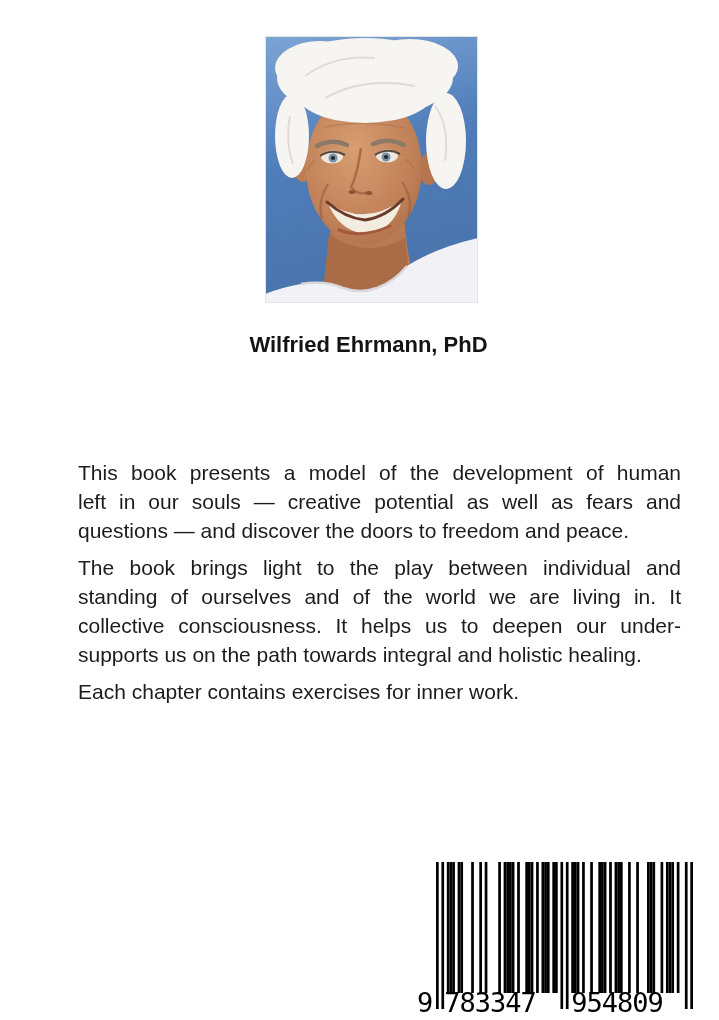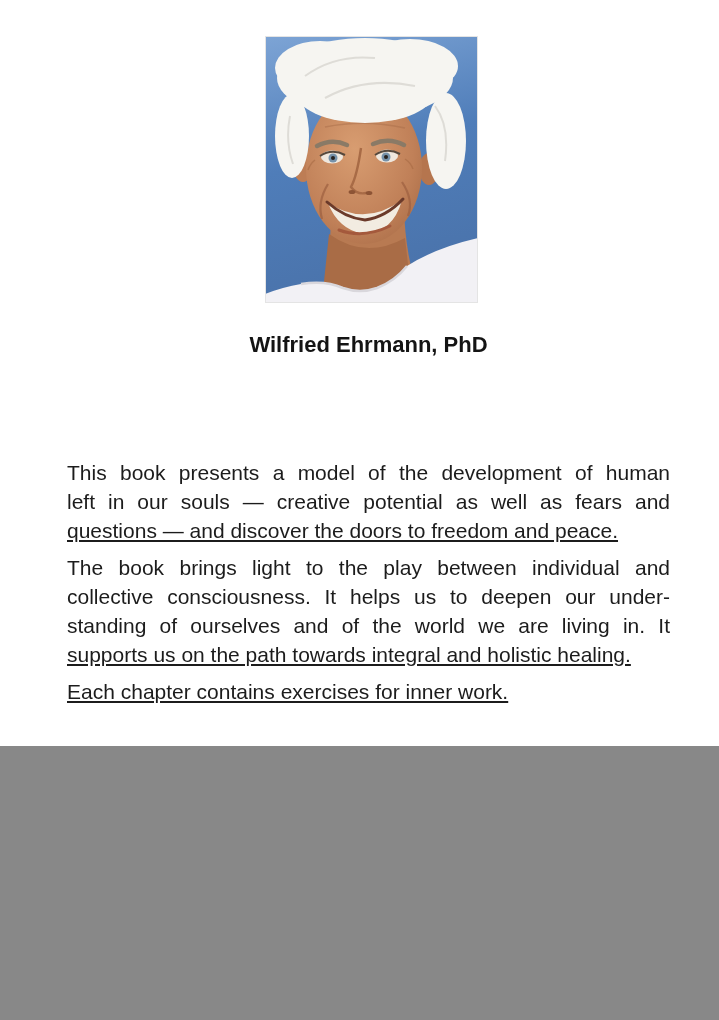--- a/index.html
+++ b/index.html
@@ -1,19 +1,19 @@
 <!DOCTYPE html>
 <html><head>
 <meta charset="utf-8">
 <style>
   html,body{margin:0;padding:0;}
   body{background:#888;font-family:"Liberation Sans",sans-serif;}
   .page{
     position:relative;
-    width:719px;height:746px;
+    width:719px;height:1020px;
     margin:0 auto;
     background:#ffffff;
     overflow:hidden;
     color:#1b1b1b;
   }
   
   .photo{
     position:absolute;left:265px;top:36px;
     width:213px;height:267px;
   }
@@ -24,29 +24,29 @@
     text-align:center;
   }
   .author-name{
     font-size:22px;line-height:28px;font-weight:700;color:#141414;
   }
   .author-subtitle{
     font-size:22px;line-height:28px;margin-top:8px;color:#1b1b1b;
   }
   
   .body-text{
-    position:absolute;left:67px;top:458px;width:603px;
+    position:absolute;left:78px;top:458px;width:603px;
     font-size:21px;color:#1c1c1c;
   }
   .paragraph{margin:0 0 8px 0;}
   .line{
     height:29px;line-height:29px;
     text-align:justify;text-align-last:justify;
   }
-  .line.last{text-align:left;text-align-last:left;text-decoration:underline;}
+  .line.last{text-align:left;text-align-last:left;}
   
   .barcode{
     position:absolute;left:436px;top:862px;
     width:257px;height:151px;
   }
   .barcode svg{display:block;position:absolute;left:0;top:0;}
   .barcode-digit{
     position:absolute;bottom:-3px;
     font-family:"DejaVu Sans Mono",monospace;
     font-size:27px;line-height:27px;letter-spacing:-1px;
@@ -141,22 +141,22 @@
   </div>
 
   <div class="body-text">
       <div class="paragraph">
         <div class="line">This book presents a model of the development of human</div>
         <div class="line">left in our souls — creative potential as well as fears and</div>
         <div class="line last">questions — and discover the doors to freedom and peace.</div>
       </div>
       <div class="paragraph">
         <div class="line">The book brings light to the play between individual and</div>
+        <div class="line">standing of ourselves and of the world we are living in. It</div>
         <div class="line">collective consciousness. It helps us to deepen our under-</div>
-        <div class="line">standing of ourselves and of the world we are living in. It</div>
         <div class="line last">supports us on the path towards integral and holistic healing.</div>
       </div>
       <div class="paragraph">
         <div class="line last">Each chapter contains exercises for inner work.</div>
       </div>
     </div>
 
   <div class="barcode">
       <svg width="257" height="151" viewBox="0 0 95 151" preserveAspectRatio="none">
         <rect x="0" y="0" width="1" height="147" fill="#000000"></rect>

